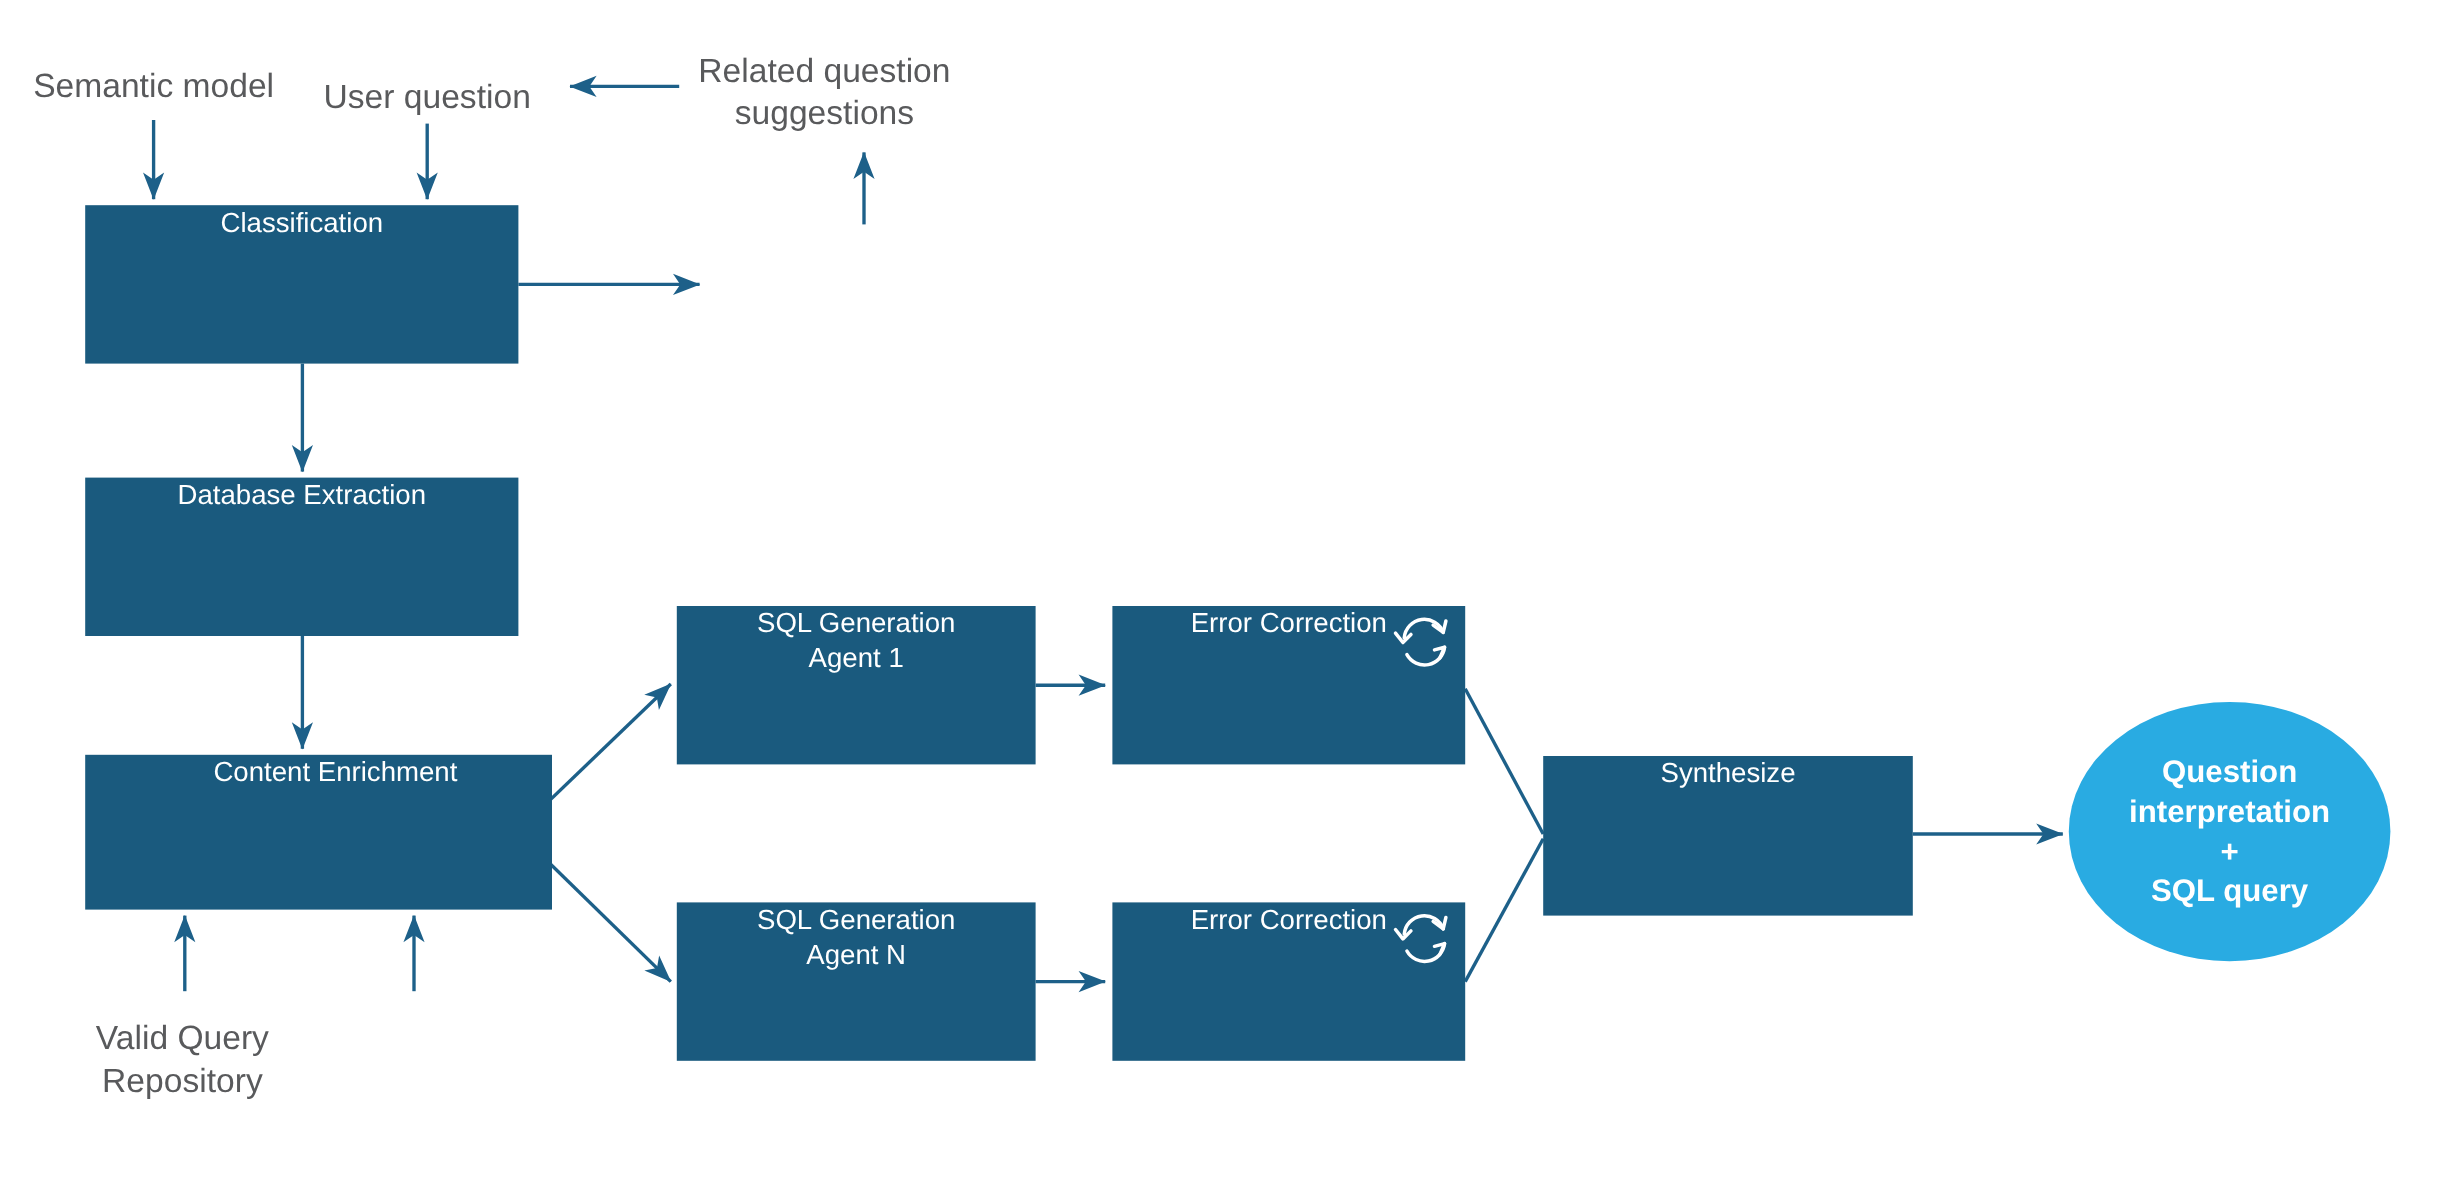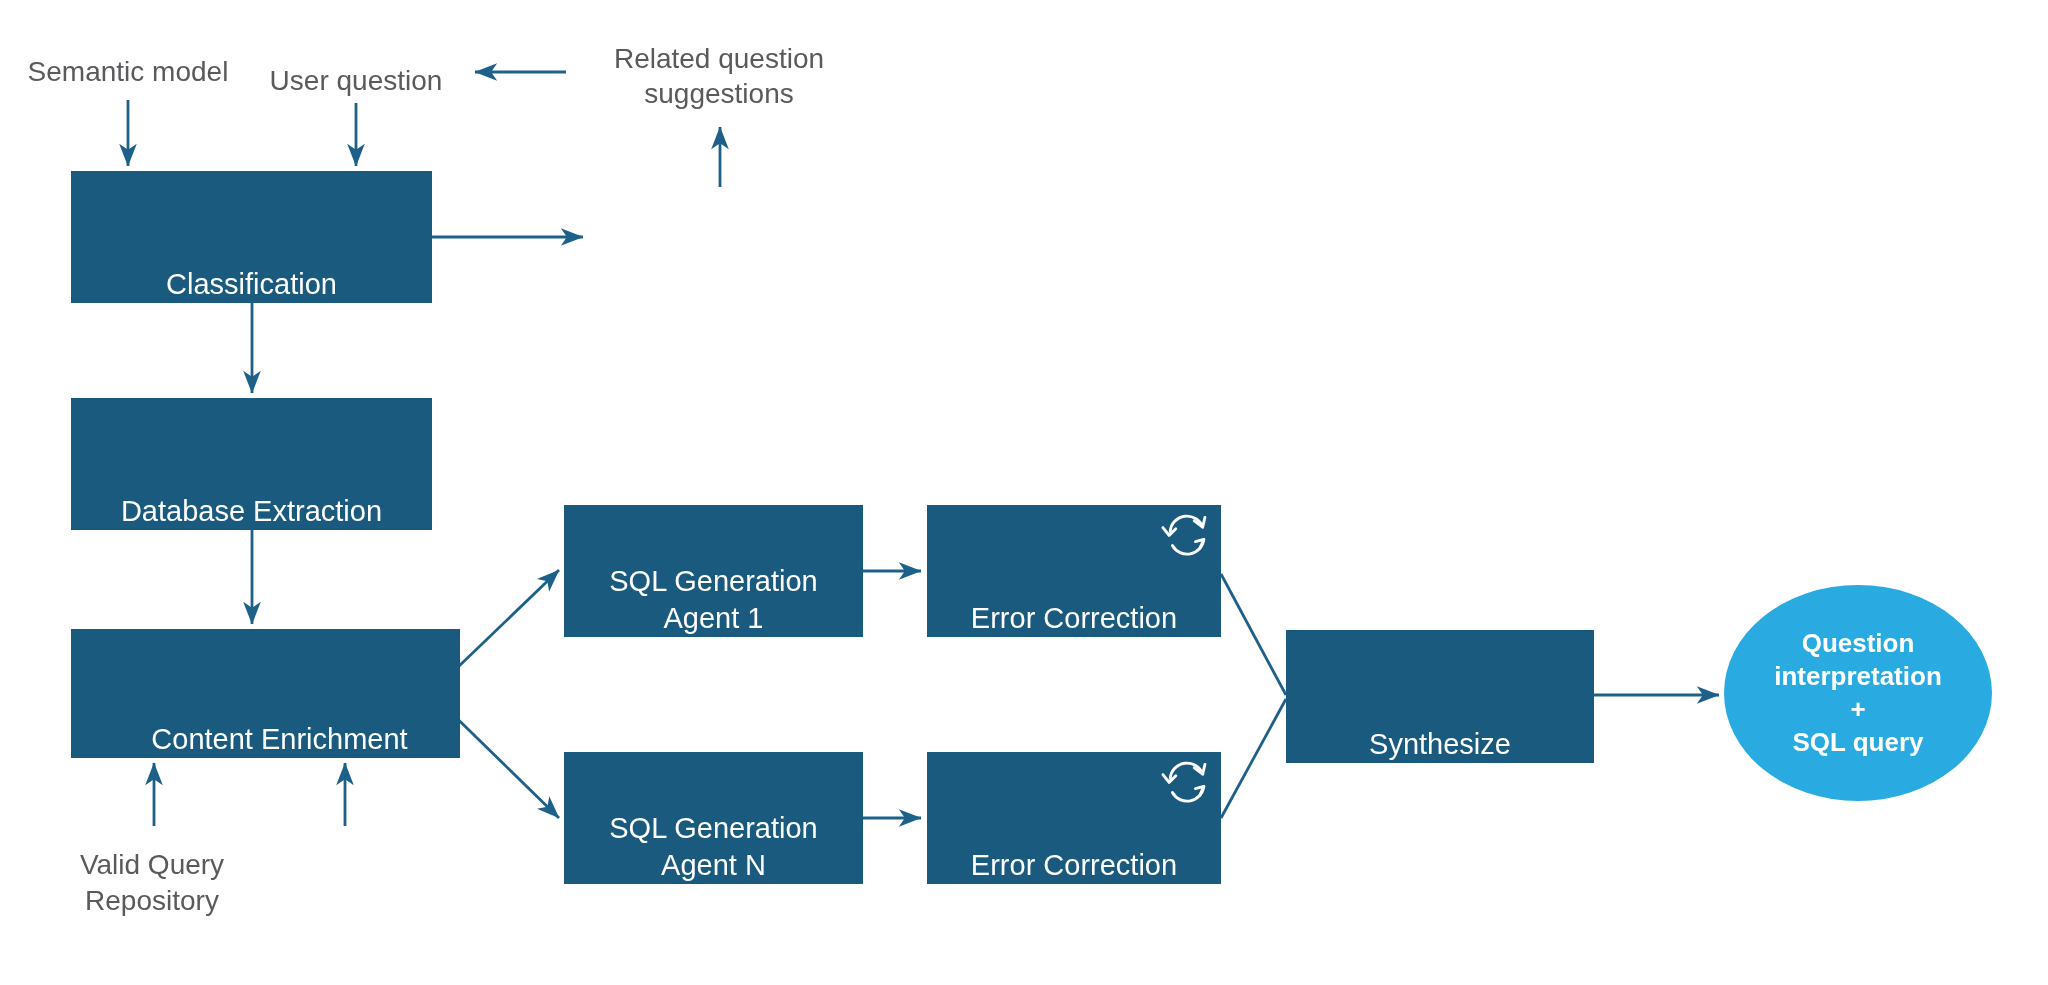--- a/index.html
+++ b/index.html
@@ -25,24 +25,24 @@
     stroke: var(--arrow, #1D6089);
     stroke-width: 2.8;
     fill: none;
   }
   #ah path { fill: var(--arrow, #1D6089); }
   .node {
     position: absolute;
     background: var(--node-fill, #1A5A7E);
     color: var(--node-text, #ffffff);
     display: flex;
-    align-items: flex-end;
+    align-items: flex-start;
     justify-content: center;
     text-align: center;
-    font-size: 29px;
+    font-size: 23px;
     line-height: 1.28;
     white-space: pre-line;
   }
   .node .node-label { white-space: pre-line; }
   .text-label {
     position: absolute;
     color: var(--label-text, #595A5C);
     font-size: 28px;
     text-align: center;
     white-space: pre-line;
@@ -100,21 +100,21 @@
     <line x1="432" y1="694" x2="559" y2="818" marker-end="url(#ah)"></line>
     <line x1="863" y1="571" x2="921" y2="571" marker-end="url(#ah)"></line>
     <line x1="863" y1="818" x2="921" y2="818" marker-end="url(#ah)"></line>
     <line x1="1221" y1="574" x2="1286" y2="695"></line>
     <line x1="1221" y1="818" x2="1286" y2="699"></line>
     <line x1="1594" y1="695" x2="1719" y2="695" marker-end="url(#ah)"></line>
   </svg>
 
   <div class="text-label" style="left:-2px; top:56px; width:260px;">Semantic model</div>
   <div class="text-label" style="left:226px; top:65px; width:260px;">User question</div>
-  <div class="text-label" style="left:569px; top:41px; width:300px; line-height:35px;">Related question
+  <div class="text-label" style="left:537px; top:41px; width:300px; line-height:35px;">Related question
 suggestions</div>
   <div class="text-label" style="left:22px; top:847px; width:260px; line-height:36px;">Valid Query
 Repository</div>
 
   <div class="node" style="left:71px; top:171px; width:361px; height:132px;">
     <span class="node-label">Classification</span>
   </div>
 
   <div class="node" style="left:71px; top:398px; width:361px; height:132px;">
     <span class="node-label">Database Extraction</span>

